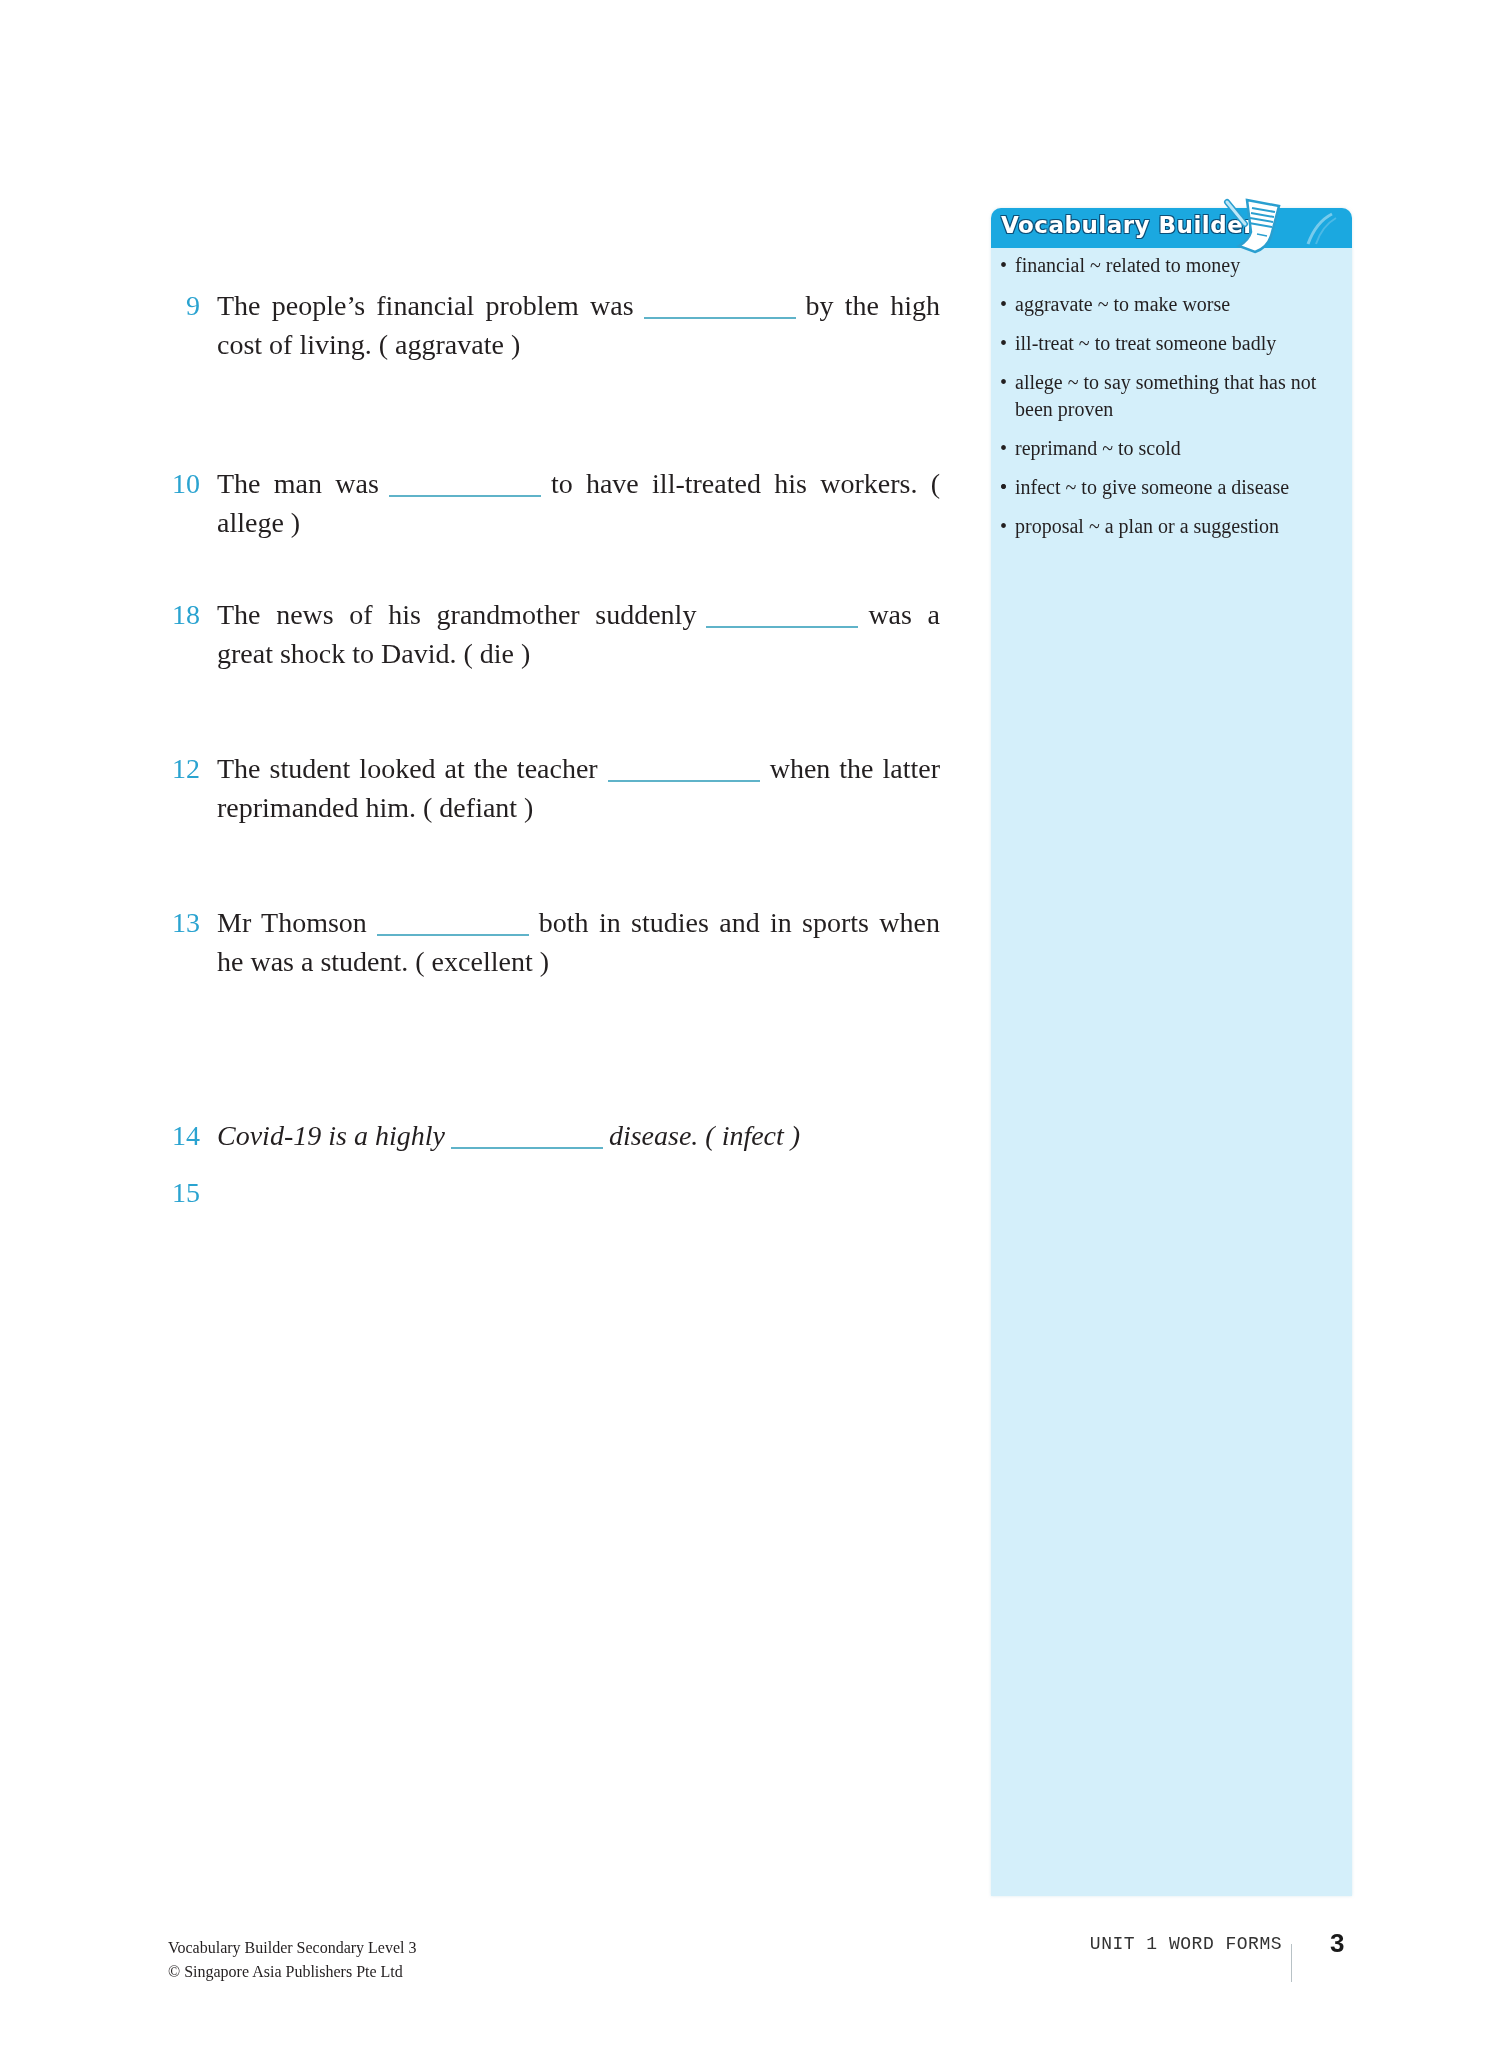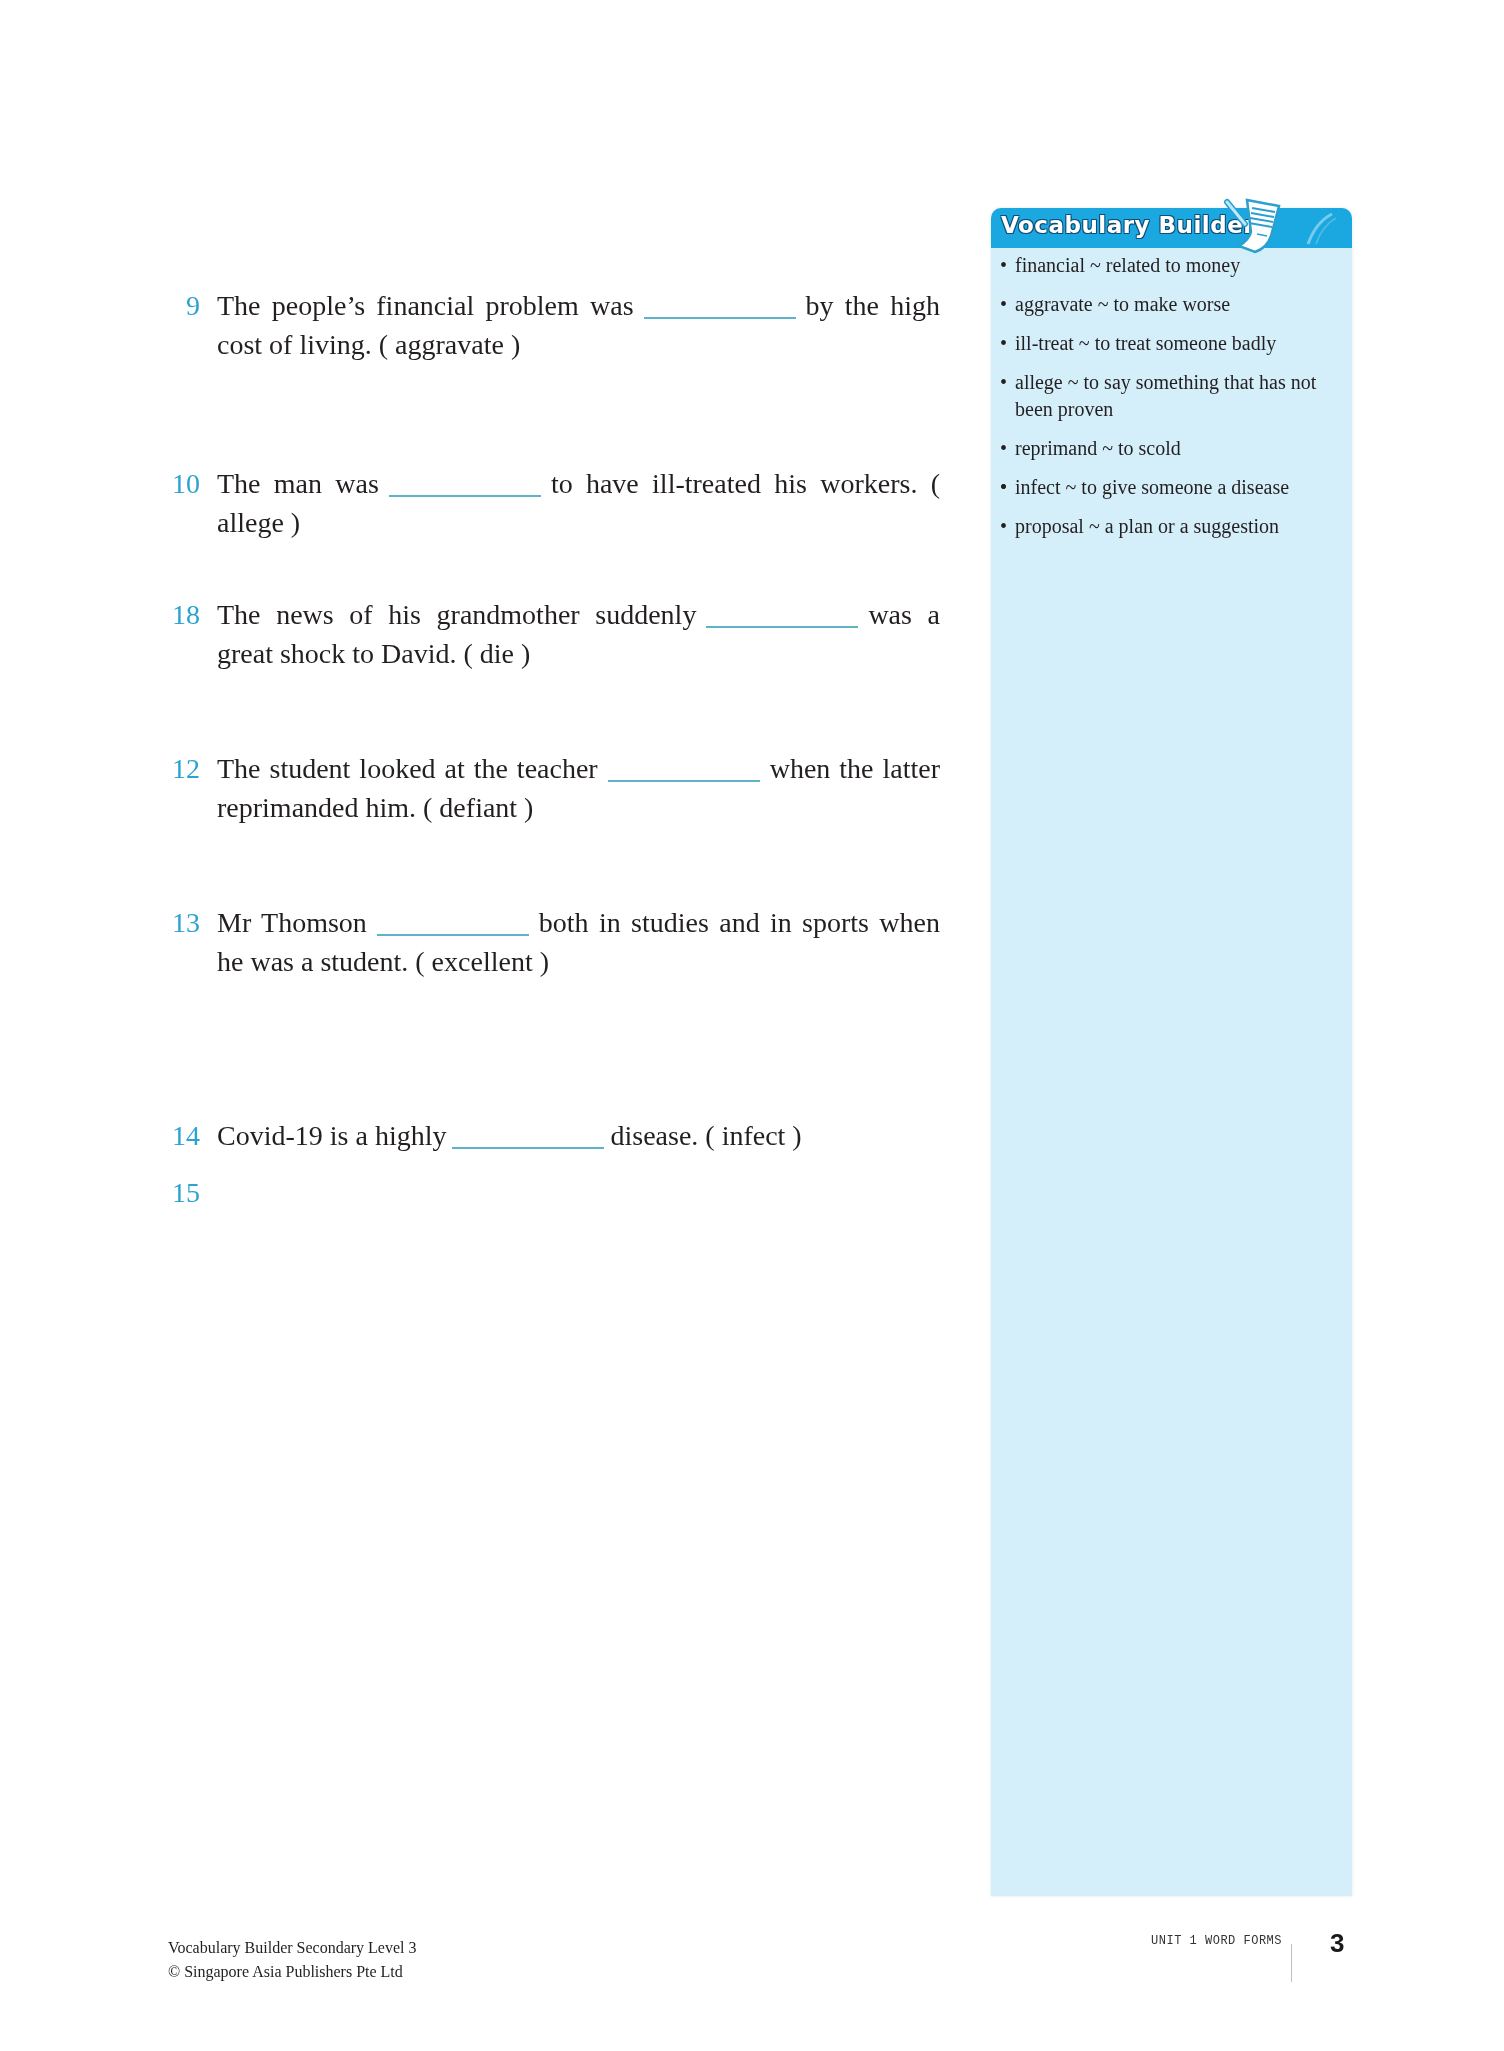--- a/index.html
+++ b/index.html
@@ -55,21 +55,21 @@
   }
   .vocab-item .bullet {
     position: absolute; left: 9px; top: 0;
   }
   .footer-left {
     position: absolute; left: 168px; top: 1936px;
     font-size: 16px; line-height: 24px; color: #231f20;
   }
   .footer-unit {
     position: absolute; left: 1068px; top: 1934px; width: 214px; text-align: right;
-    font-family: "Liberation Mono", "DejaVu Sans Mono", monospace; font-size: 12px;
+    font-family: "Liberation Mono", "DejaVu Sans Mono", monospace; font-size: 18px;
     color: #333; letter-spacing: 0.5px;
   }
   .footer-sep {
     position: absolute; left: 1291px; top: 1944px; width: 1px; height: 38px;
     background: #b8c2c6;
   }
   .footer-page {
     position: absolute; left: 1330px; top: 1928px;
     font-family: "Liberation Sans", "DejaVu Sans", sans-serif; font-weight: bold;
     font-size: 26px; color: #1a1a1a;
@@ -109,21 +109,21 @@
 
   <div class="question" style="top:903px;">
     <span class="q-num">13</span>
     <div class="q-body">
       <span>Mr Thomson</span><span class="blank"></span><span>both in studies and in sports when he was a student. ( excellent )</span>
     </div>
   </div>
 
   <div class="question" style="top:1116px;">
     <span class="q-num">14</span>
-    <div class="q-body" style="text-align:right;">
+    <div class="q-body" style="text-align:right;font-style:italic;">
       <span>Covid-19 is a highly</span><span class="blank" style="margin-left:6px;margin-right:6px;"></span><span>disease. ( infect )</span>
     </div>
   </div>
 
   <div class="question" style="top:1173px;">
     <span class="q-num">15</span>
   </div>
 </div>
 
 <aside class="sidebar">

